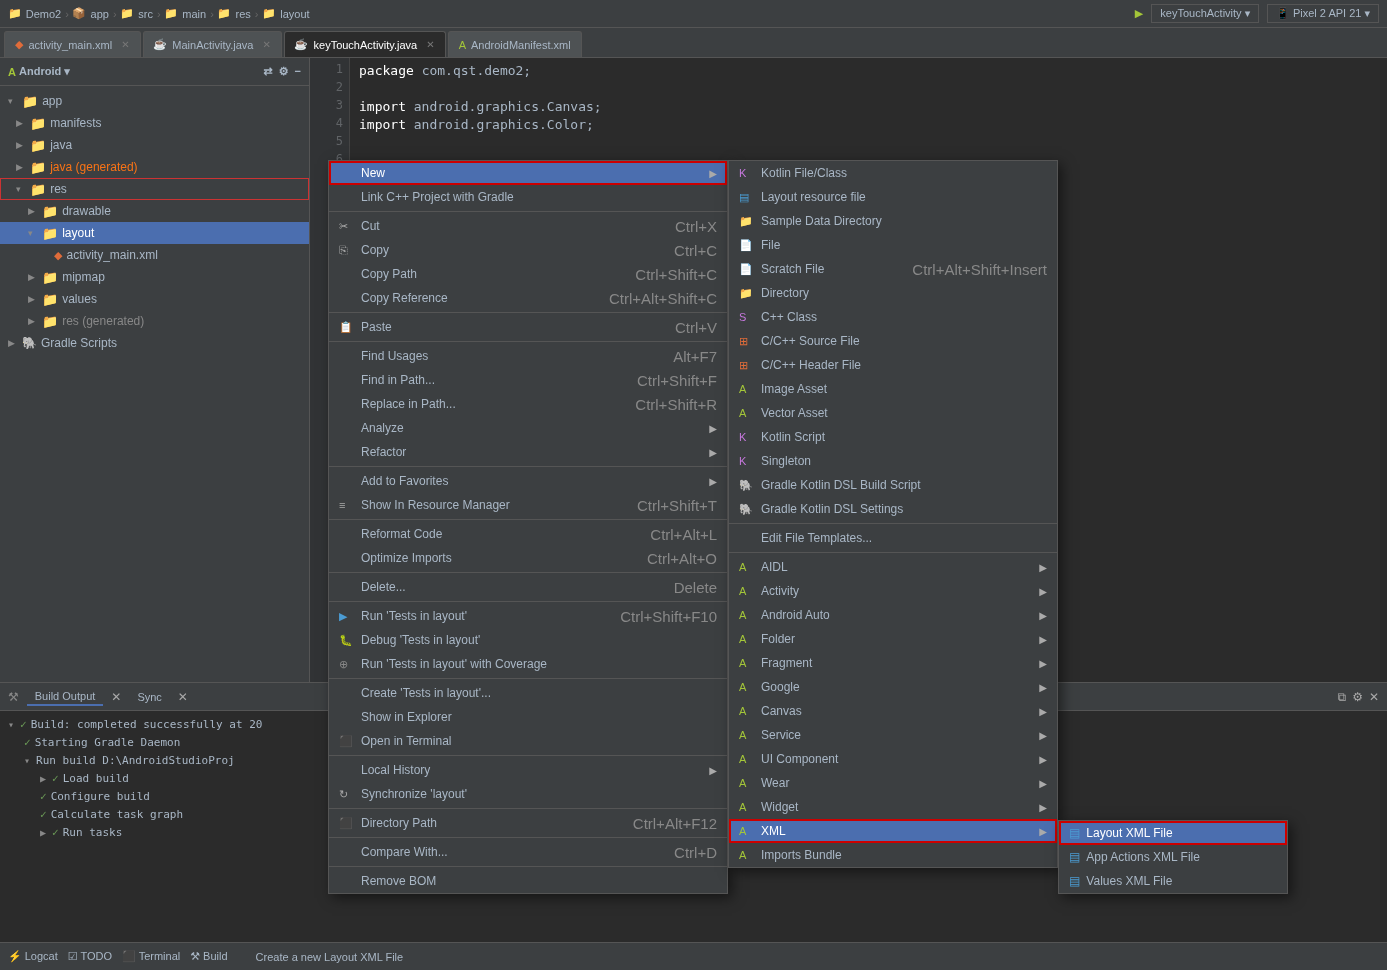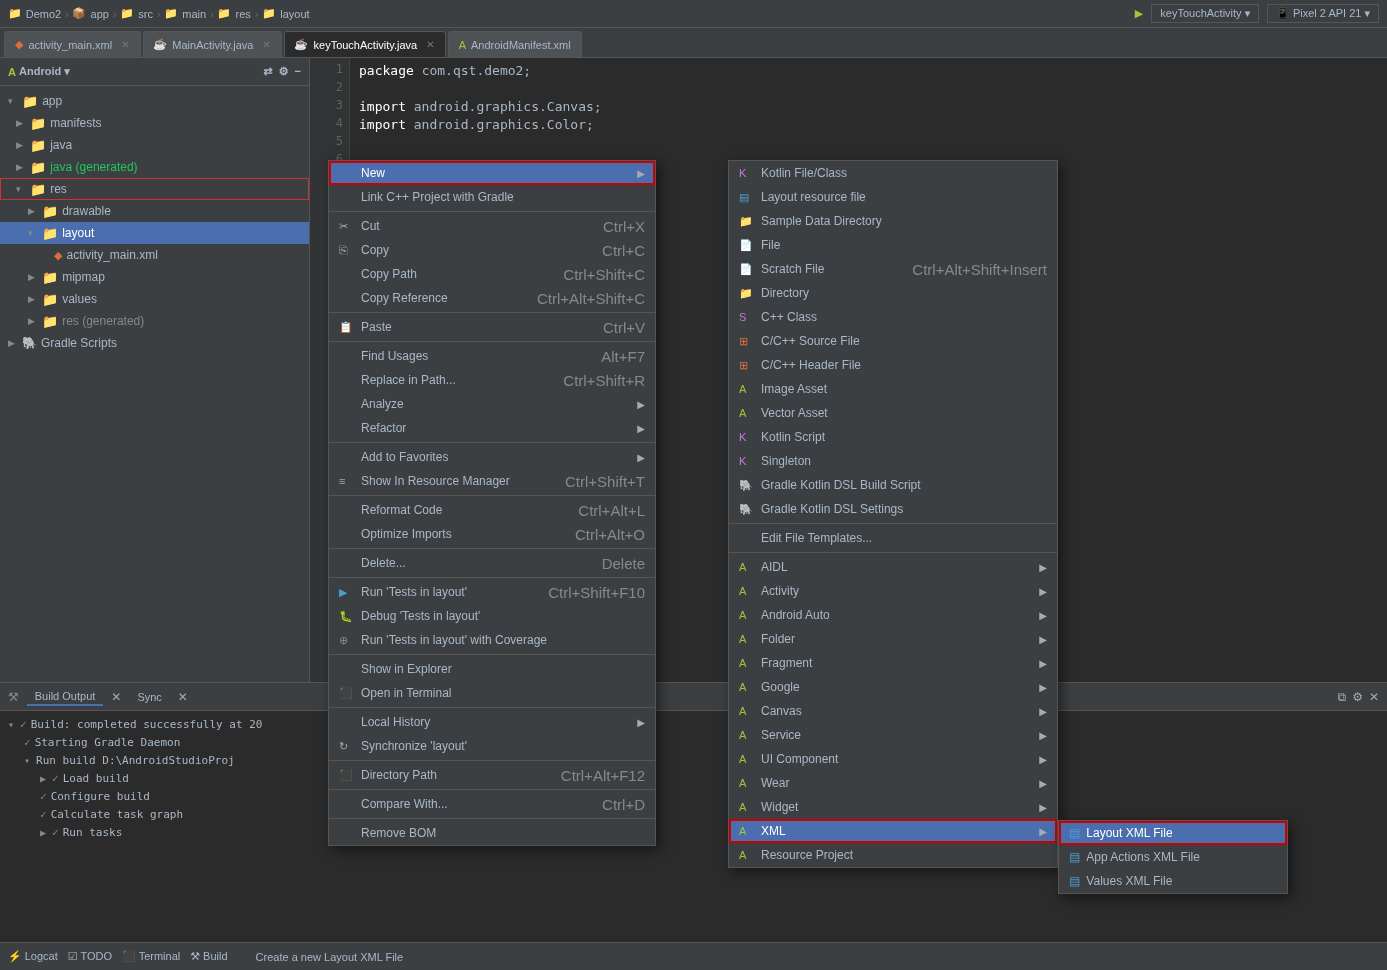--- a/index.html
+++ b/index.html
@@ -145,21 +145,21 @@
       position: absolute;
       top: 0; left: 0; right: 0; bottom: 0;
       z-index: 100;
     }
 
     
     #primary-menu {
       position: absolute;
       left: 328px;
       top: 160px;
-      width: 328px;
+      width: 400px;
       background: #3c3f41;
       border: 1px solid #555;
       box-shadow: 4px 4px 12px rgba(0,0,0,0.5);
       z-index: 101;
     }
     .menu-item {
       display: flex;
       align-items: center;
       height: 24px;
       padding: 0 10px;
@@ -420,21 +420,21 @@
 
       <div class="tree-item indent1">
         <span class="arrow">▶</span>
         <span class="folder-icon">📁</span>
         <span>java</span>
       </div>
 
       <div class="tree-item indent1">
         <span class="arrow">▶</span>
         <span class="folder-icon" style="color:#888">📁</span>
-        <span style="color:#22c55e">java (generated)</span>
+        <span style="color:#f97316">java (generated)</span>
       </div>
 
       <div class="tree-item indent1 res-selected" style="outline:1px solid #cc3333;outline-offset:-1px">
         <span class="arrow">▾</span>
         <span class="folder-icon">📁</span>
         <span>res</span>
       </div>
 
       <div class="tree-item indent2">
         <span class="arrow">▶</span>
@@ -554,20 +554,25 @@
       <span class="shortcut">Ctrl+V</span>
     </div>
     <div class="menu-separator"></div>
     <div class="menu-item">
       <span class="icon-prefix"></span>
       <span>Find Usages</span>
       <span class="shortcut">Alt+F7</span>
     </div>
     <div class="menu-item">
       <span class="icon-prefix"></span>
+      <span>Find in Path...</span>
+      <span class="shortcut">Ctrl+Shift+F</span>
+    </div>
+    <div class="menu-item">
+      <span class="icon-prefix"></span>
       <span>Replace in Path...</span>
       <span class="shortcut">Ctrl+Shift+R</span>
     </div>
     <div class="menu-item">
       <span class="icon-prefix"></span>
       <span>Analyze</span>
       <span class="arrow-right">▶</span>
     </div>
     <div class="menu-item">
       <span class="icon-prefix"></span>
@@ -612,20 +617,24 @@
       <span class="icon-prefix" style="color:#888">🐛</span>
       <span>Debug 'Tests in layout'</span>
     </div>
     <div class="menu-item">
       <span class="icon-prefix" style="color:#888">⊕</span>
       <span>Run 'Tests in layout' with Coverage</span>
     </div>
     <div class="menu-separator"></div>
     <div class="menu-item">
       <span class="icon-prefix"></span>
+      <span>Create 'Tests in layout'...</span>
+    </div>
+    <div class="menu-item">
+      <span class="icon-prefix"></span>
       <span>Show in Explorer</span>
     </div>
     <div class="menu-item">
       <span class="icon-prefix">⬛</span>
       <span>Open in Terminal</span>
     </div>
     <div class="menu-separator"></div>
     <div class="menu-item">
       <span class="icon-prefix"></span>
       <span>Local History</span>
@@ -777,21 +786,21 @@
       <span>Widget</span>
       <span class="arrow-right">▶</span>
     </div>
     <div class="menu-item highlighted" style="background:#4b6eaf;color:#fff;outline:2px solid #cc0000;outline-offset:-2px">
       <span class="icon-prefix" style="color:#a4c639">A</span>
       <span>XML</span>
       <span class="arrow-right">▶</span>
     </div>
     <div class="menu-item">
       <span class="icon-prefix" style="color:#a4c639">A</span>
-      <span>Resource Project</span>
+      <span>Imports Bundle</span>
     </div>
   </div>
 
   <div id="xml-submenu">
     <div class="xml-submenu-item highlighted">
       <span class="item-icon" style="color:#4b9cd3">▤</span>
       <span>Layout XML File</span>
     </div>
     <div class="xml-submenu-item">
       <span class="item-icon" style="color:#4b9cd3">▤</span>

